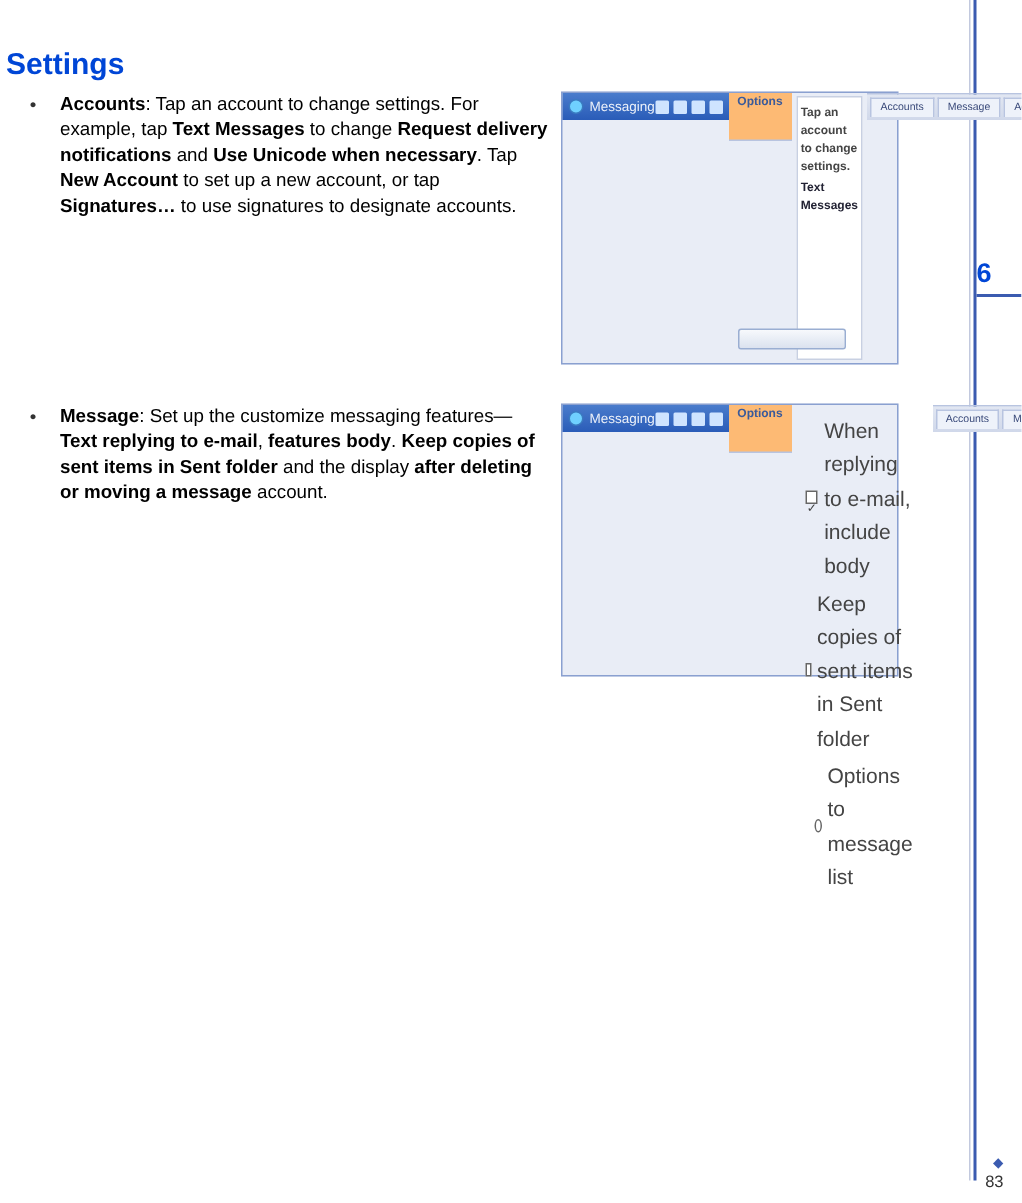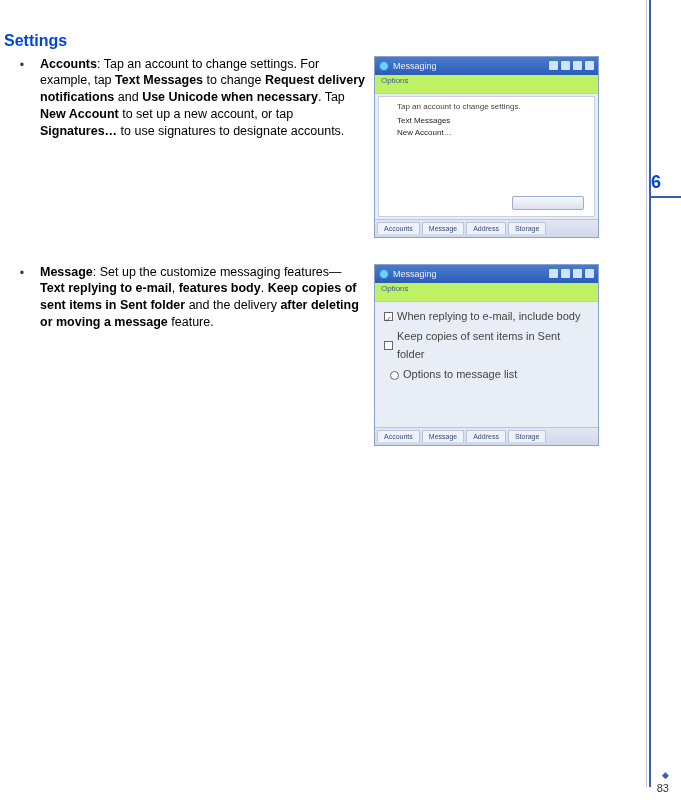--- a/index.html
+++ b/index.html
@@ -10,79 +10,81 @@
       color: #000;
       width: 681px;
       height: 802px;
       position: relative;
       padding: 30px 0 0 4px;
     }
     .content { width: 622px; }
     .heading {
       color: #0046d6;
       font-weight: bold;
-      font-size: 16px;
+      font-size: 20px;
       margin-bottom: 4px;
     }
     .intro { margin-bottom: 20px; }
     .section {
       display: flex;
       margin-bottom: 26px;
     }
     .text-col { width: 370px; display: flex; }
     .bullet { width: 36px; text-align: center; color: #333; padding-top:1px; }
     .text-body { flex: 1; padding-right: 8px; }
     .img-col { width: 232px; }
     .shot {
       width: 225px;
       height: 182px;
       border: 1px solid #8aa0d0;
       background: #e9edf6;
       position: relative;
       display: flex;
-      flex-direction: column;
+      flex-direction: row;
     }
     .shot-bar {
       height: 18px;
       background: linear-gradient(#4a7ccc, #2a5cb8);
       display: flex;
       align-items: center;
       padding: 0 4px;
       color: #fff;
       font-size: 9px;
     }
     .shot-bar-dot { width:10px;height:10px;border-radius:50%;background:#6fd0ff;margin-right:4px;border:1px solid #3a7ac0;}
     .shot-bar-title { flex:1; filter: blur(0.4px); opacity:0.9;}
     .shot-bar-icons { display:flex; gap:3px; }
     .shot-bar-icons span { width:9px;height:9px;background:#cfe4ff;border-radius:1px; }
     .shot-sub {
-      height: 19px;
-      background: #bef264;
+      height: 32px;
+      background: #fdba74;
       border-bottom: 1px solid #b8c4e0;
       font-size: 8px;
       padding: 1px 6px;
       color: #3a5a9a;
       filter: blur(0.4px);
+      font-weight: bold;
     }
     .shot-body {
       flex: 1;
       background: #fff;
       margin: 2px 3px;
       border: 1px solid #c8d0e2;
       font-size: 8px;
       color: #444;
-      padding: 4px 18px;
+      padding: 4px 2px;
       filter: blur(0.5px);
       line-height: 1.5;
       position: relative;
+      font-weight: bold;
     }
     .shot-body-b {
       flex: 1;
       margin: 2px 3px;
-      font-size: 11px;
+      font-size: 14px;
       color: #444;
       padding: 4px 6px;
       filter: blur(0.5px);
       line-height: 1.6;
     }
     .shot-body-b .row { display:flex;align-items:center;margin-bottom:3px;}
     .cb { width:9px;height:9px;border:1px solid #666;margin-right:4px;background:#fff;display:inline-block;}
     .cb.ck::after{content:"✓";font-size:8px;position:relative;top:-3px;left:0;}
     .rd { width:9px;height:9px;border:1px solid #666;border-radius:50%;margin-right:4px;background:#fff;display:inline-block;}
     .shot-btn {
@@ -189,38 +191,37 @@
               <span></span>
               <span></span>
               <span></span>
               <span></span>
             </div>
           </div>
         <div class="shot-sub">Options</div>
         <div class="shot-body">
           <div>Tap an account to change settings.</div>
           <div style="margin-top:2px;color:#223"><span>Text Messages</span></div>
-          <div style="color:#223"><span>New Account…</span></div>
           <div class="shot-btn"></div>
         </div>
         <div class="shot-tabs">
           <span class="tab">Accounts</span>
           <span class="tab">Message</span>
           <span class="tab">Address</span>
           <span class="tab">Storage</span>
         </div>
       </div>
     </div>
   </div>
 
   <div class="section">
     <div class="text-col">
       <div class="bullet">•</div>
       <div class="text-body">
-        <strong>Message</strong><span>: Set up the customize messaging features—</span><strong>Text replying to e-mail</strong><span>, </span><strong>features body</strong><span>. </span><strong>Keep copies of sent items in Sent folder</strong><span> and the delivery </span><strong>after deleting or moving a message</strong><span> feature.</span>
+        <strong>Message</strong><span>: Set up the customize messaging features—</span><strong>Text replying to e-mail</strong><span>, </span><strong>features body</strong><span>. </span><strong>Keep copies of sent items in Sent folder</strong><span> and the display </span><strong>after deleting or moving a message</strong><span> account.</span>
       </div>
     </div>
     <div class="img-col">
       <div class="shot">
         <div class="shot-bar">
             <span class="shot-bar-dot"></span>
             <span class="shot-bar-title">Messaging</span>
             <div class="shot-bar-icons">
               <span></span>
               <span></span>

